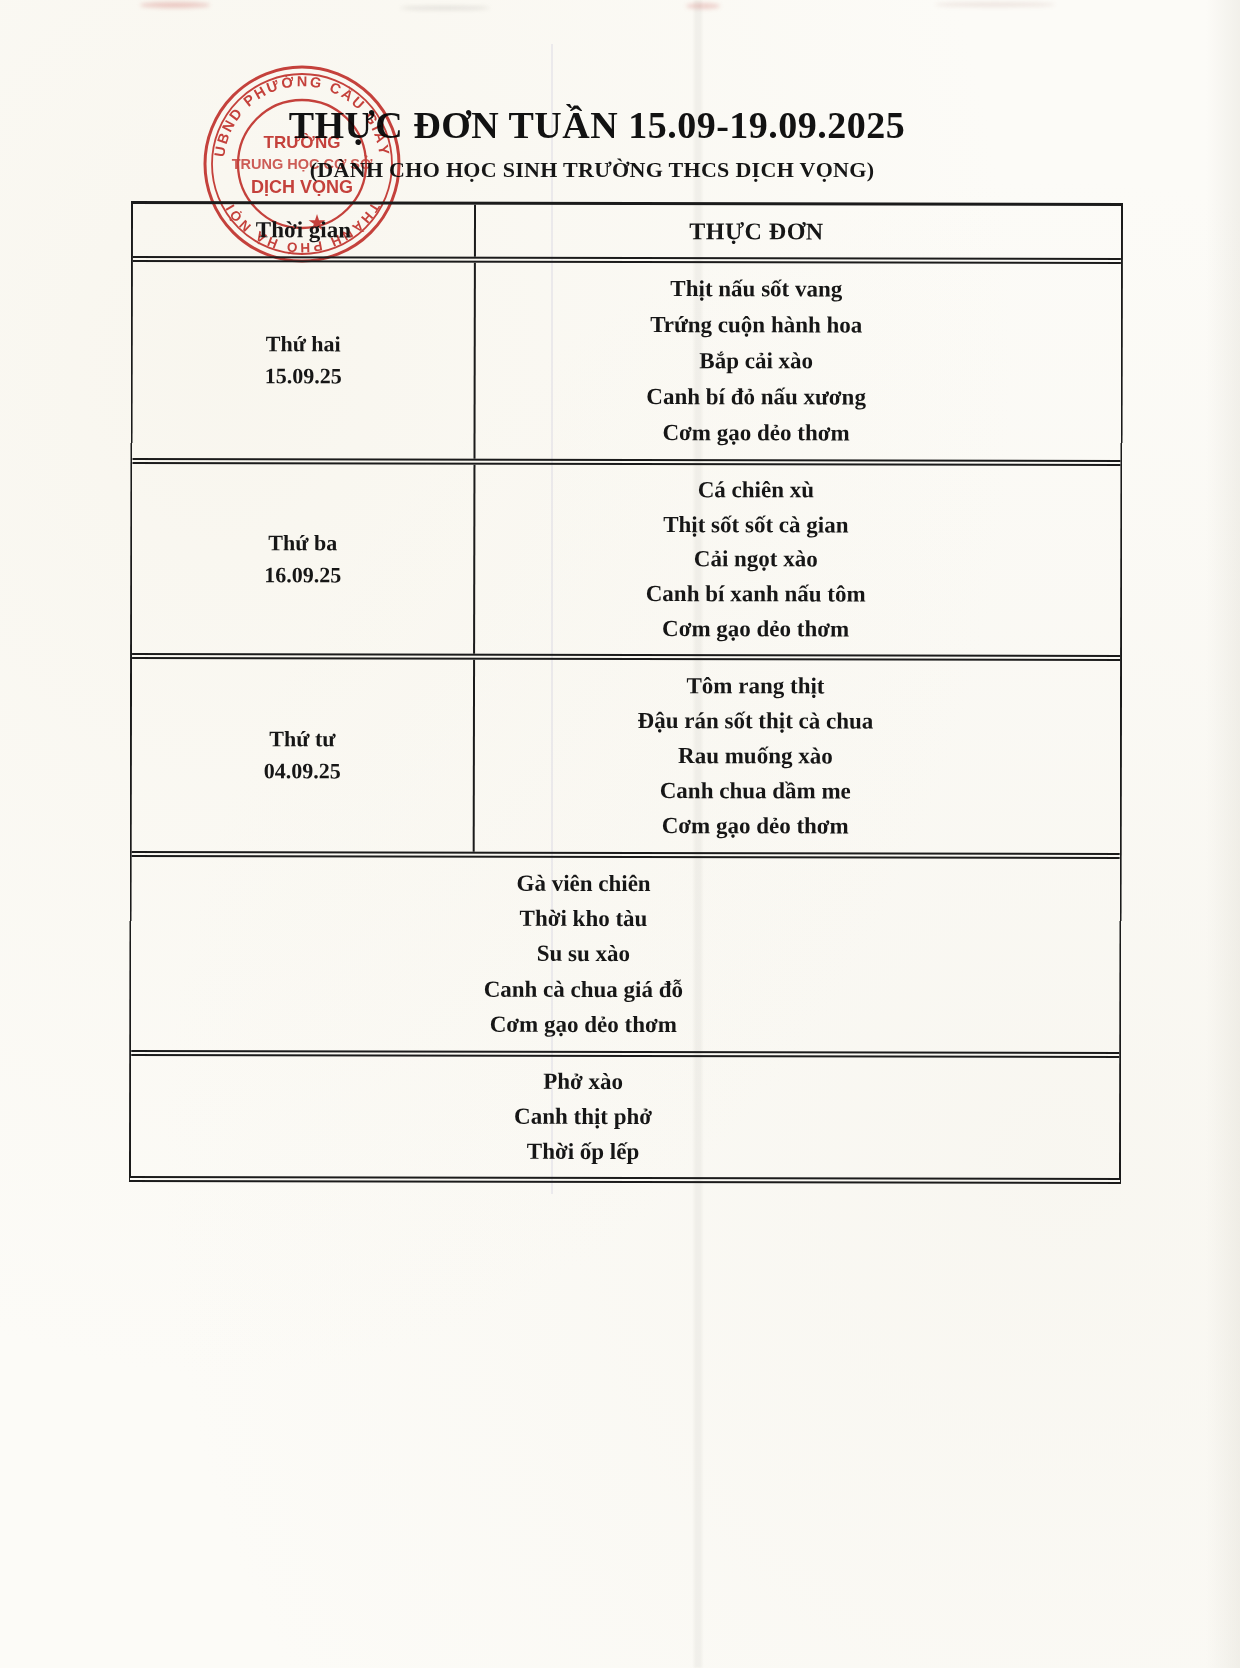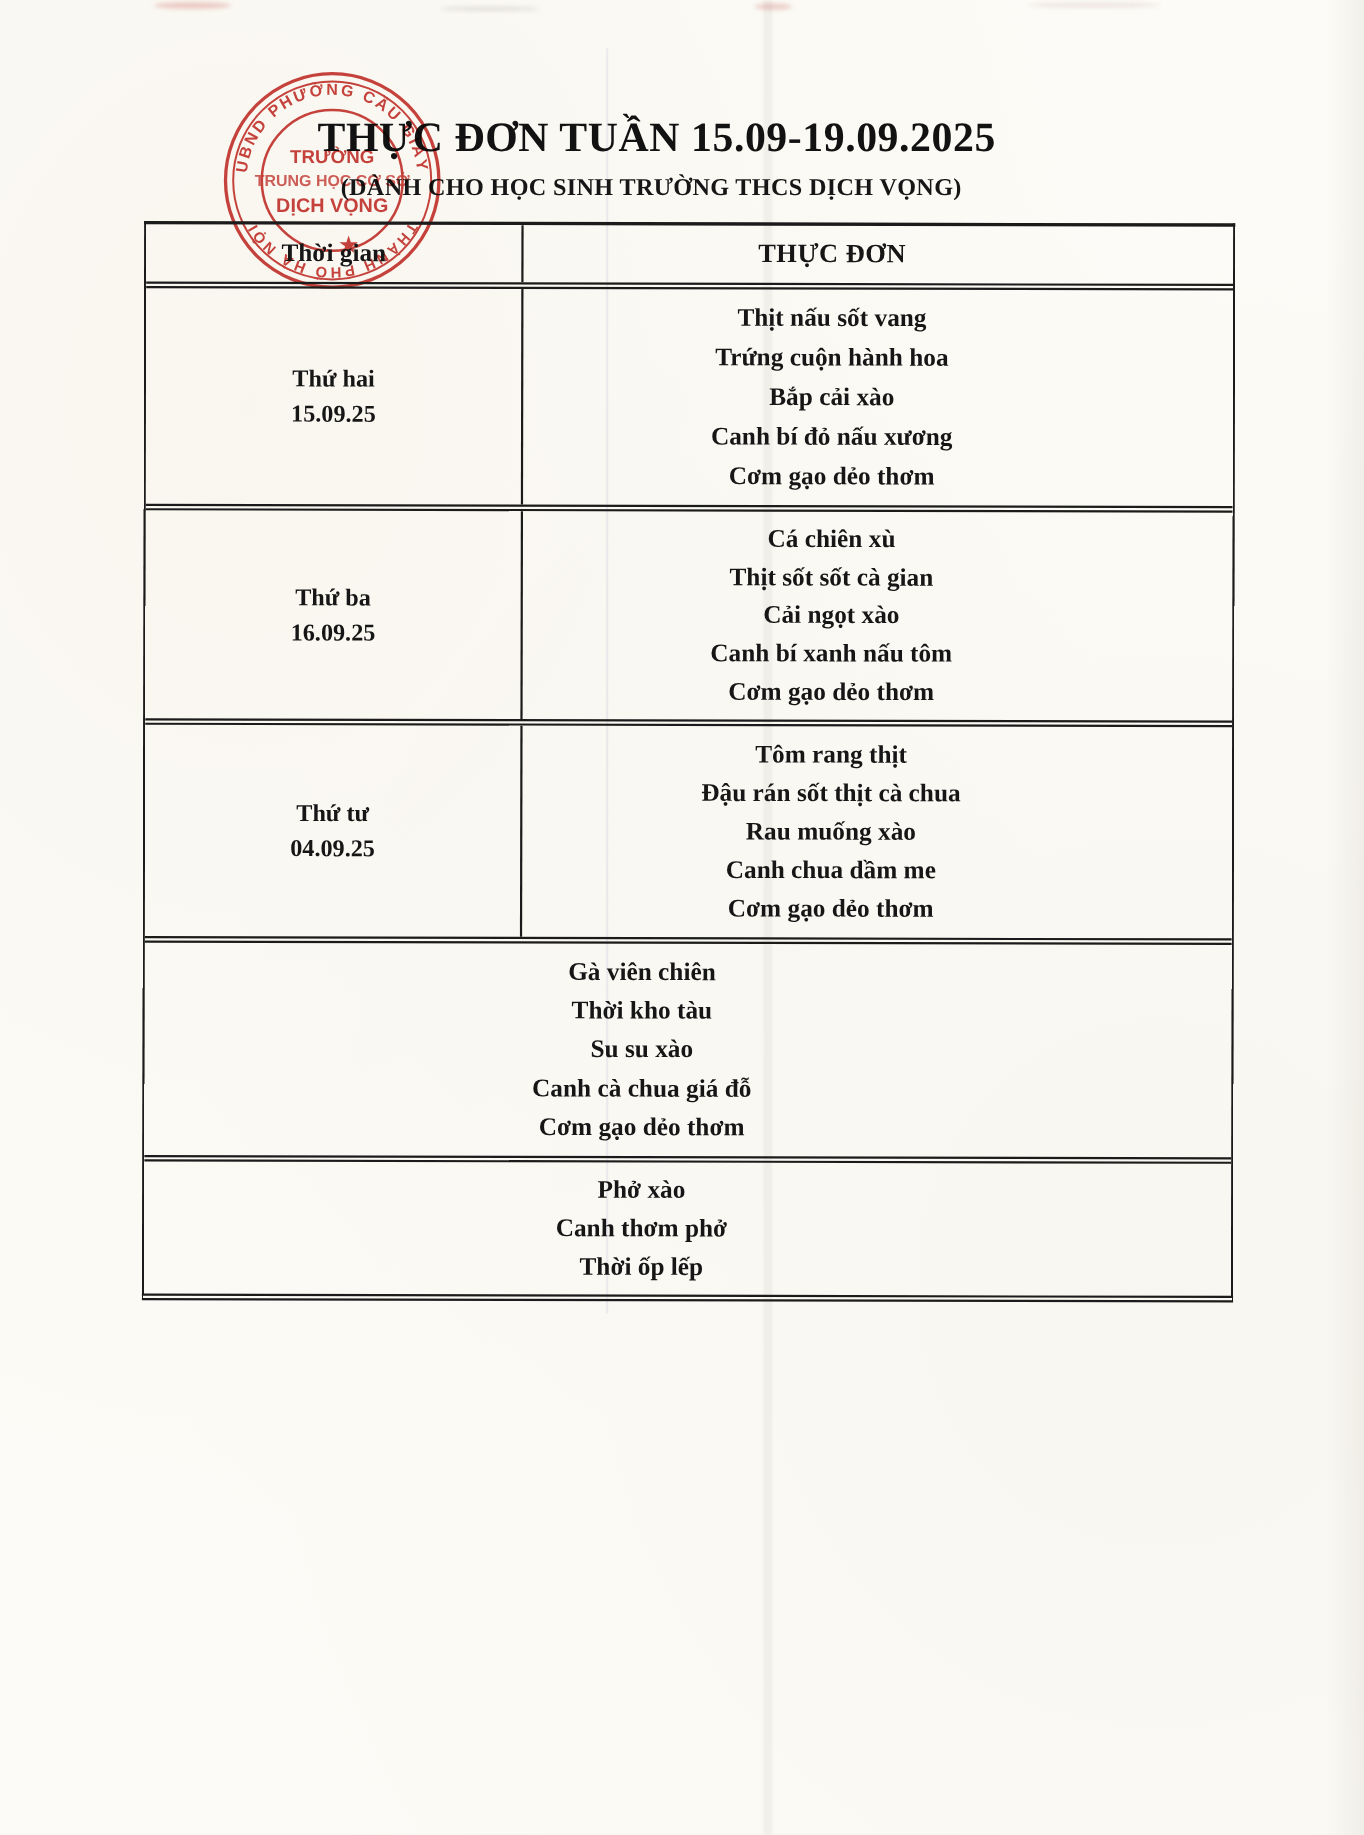--- a/index.html
+++ b/index.html
@@ -180,19 +180,19 @@
         <div class="menu-item">Thời kho tàu</div>
         <div class="menu-item">Su su xào</div>
         <div class="menu-item">Canh cà chua giá đỗ</div>
         <div class="menu-item">Cơm gạo dẻo thơm</div>
       </div>
     </div>
 
     <div class="t-row r5 last">
       <div class="cell-right">
         <div class="menu-item">Phở xào</div>
-        <div class="menu-item">Canh thơm phở</div>
+        <div class="menu-item">Canh thịt phở</div>
         <div class="menu-item">Thời ốp lếp</div>
       </div>
     </div>
 
   </div>
 </div>
 
 </body></html>

